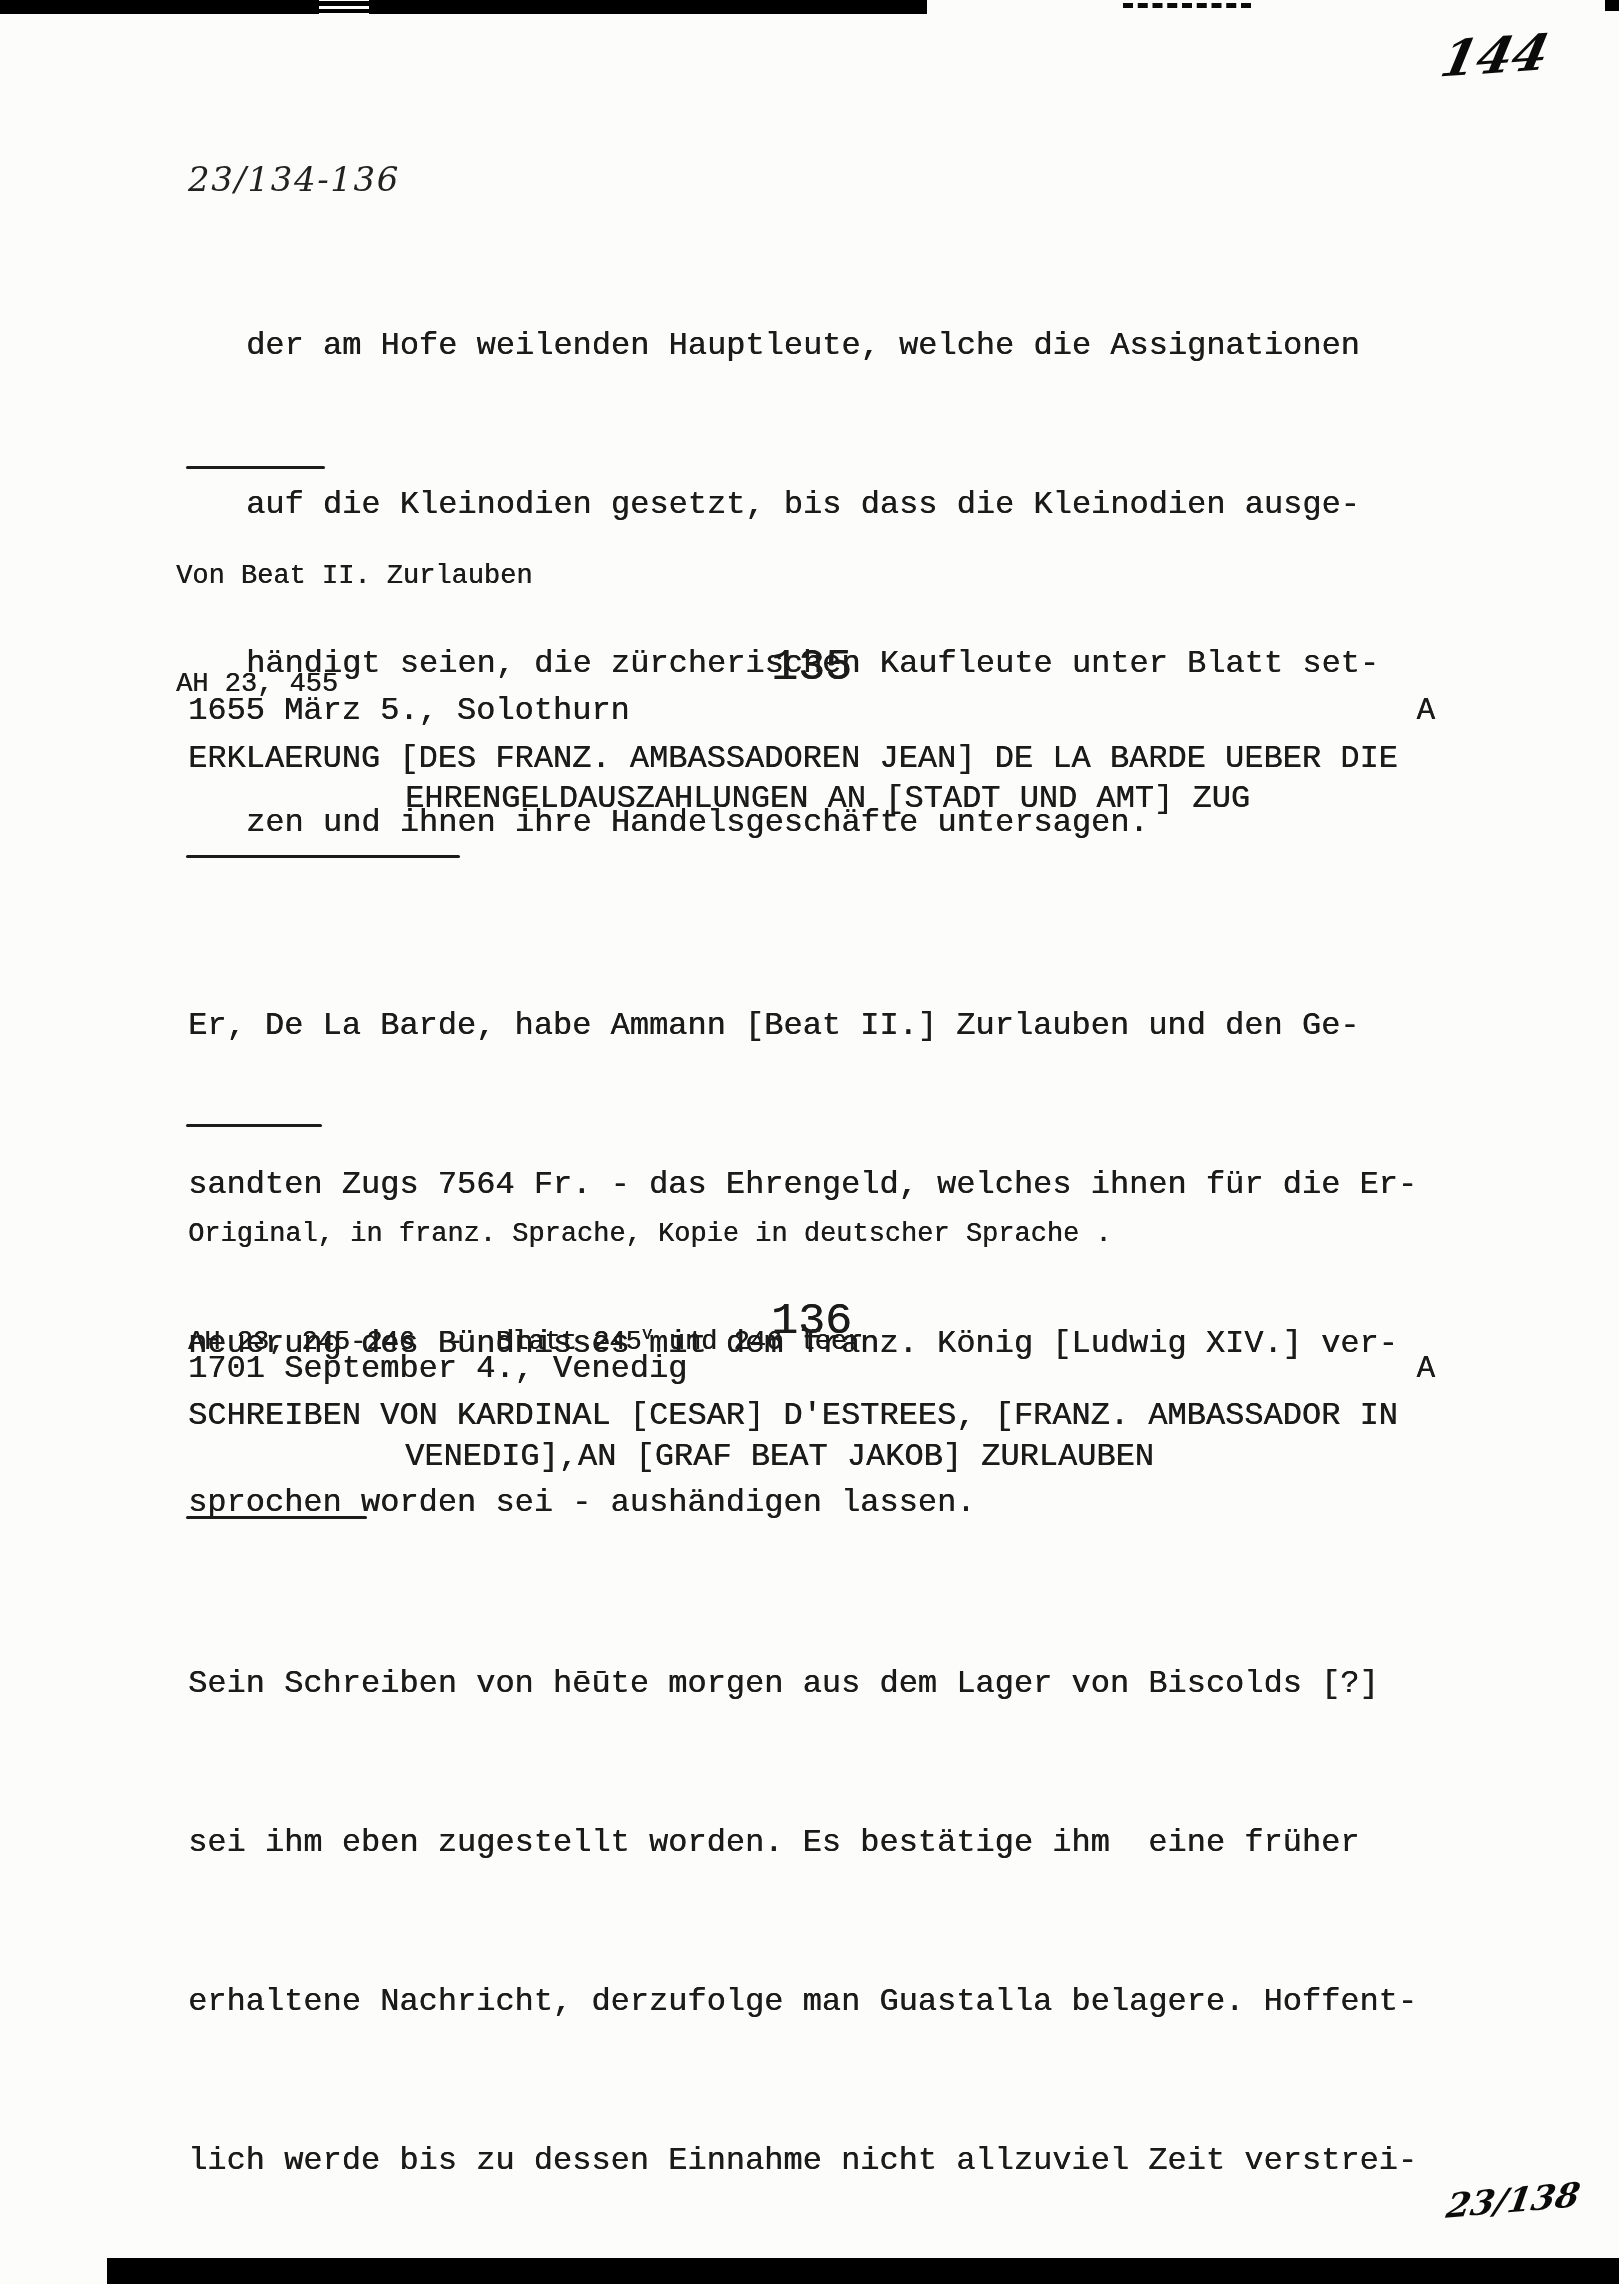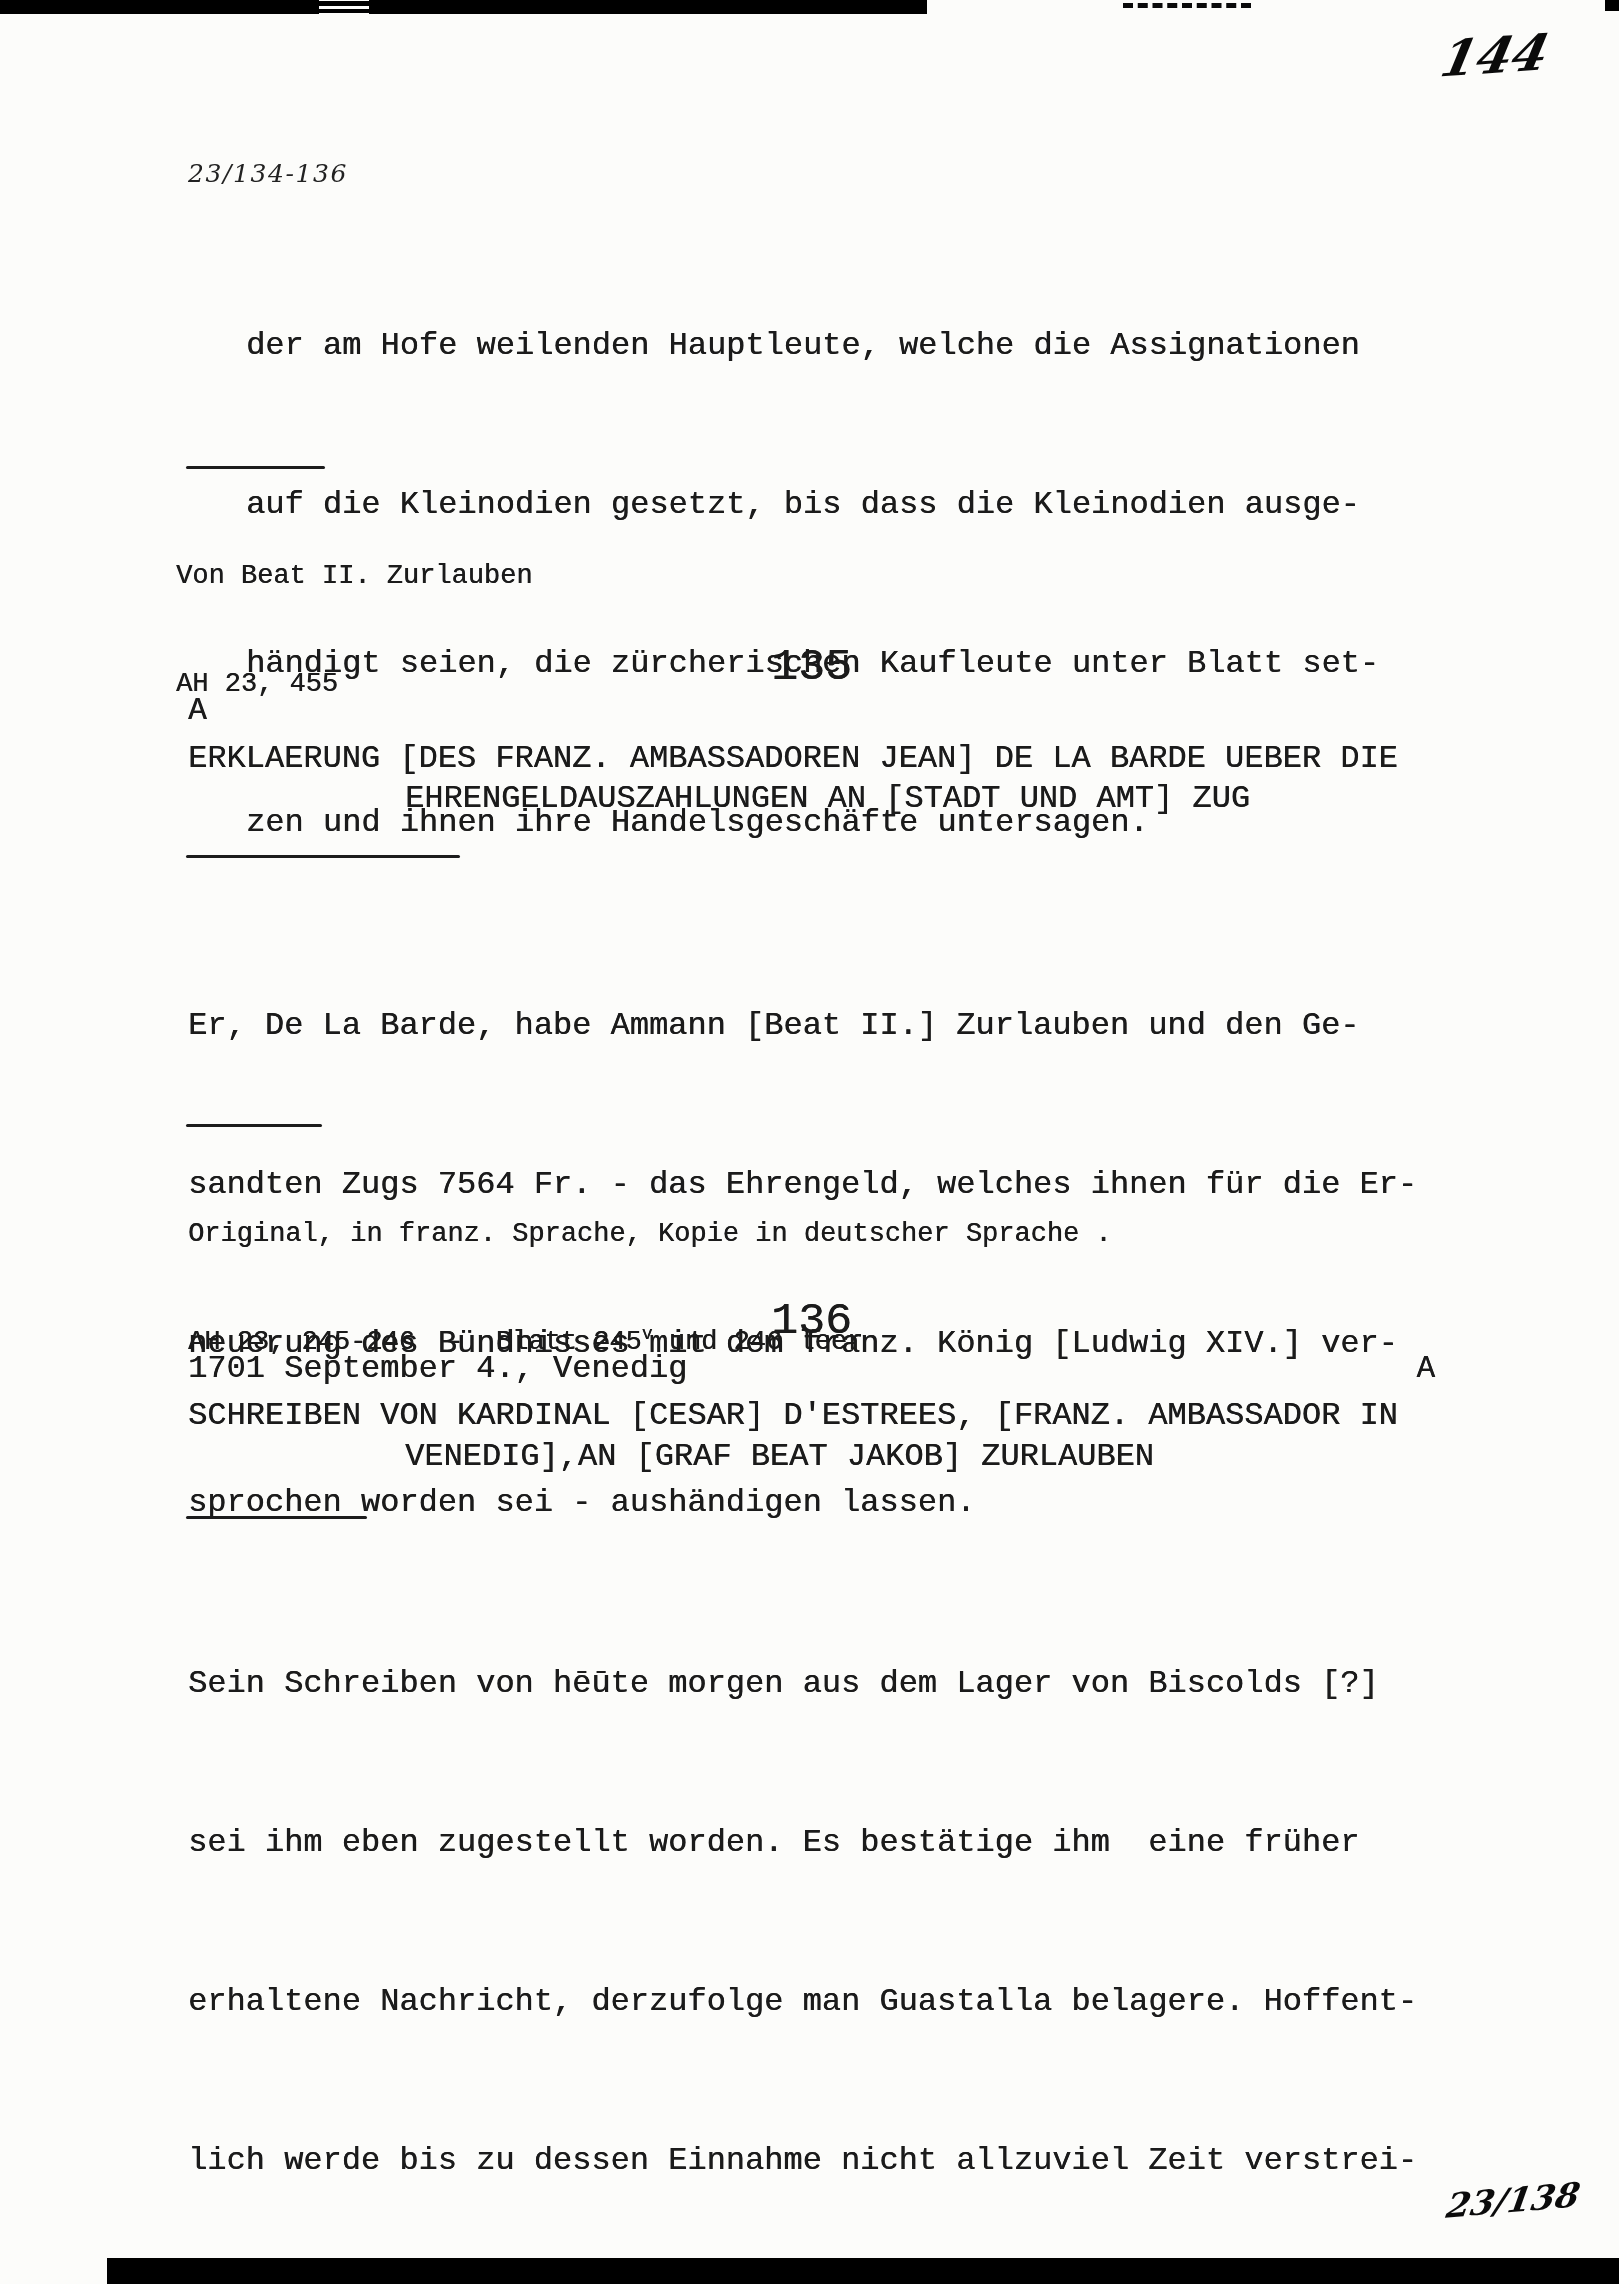--- a/index.html
+++ b/index.html
@@ -14,21 +14,21 @@
   .mark { position:absolute; background:#000; }
   .mono { font-family:"Liberation Mono","DejaVu Sans Mono",monospace; white-space:pre; }
   .ink  { text-shadow:0.4px 0 currentColor; }
   .body-text { font-size:32px; line-height:53px; }
   .title-text { font-size:32px; line-height:40px; }
   .src-text  { font-size:27px; line-height:36px; }
   .abs { position:absolute; }
   .rule { position:absolute; background:#1c1c1c; height:3.2px; border-radius:1.6px; }
   .ref-italic {
     position:absolute; font-family:"DejaVu Serif","Liberation Serif",serif;
-    font-style:italic; font-size:25px; letter-spacing:1.6px; color:#222;
+    font-style:italic; font-size:34px; letter-spacing:1.6px; color:#222;
   }
   .handwrite {
     position:absolute; font-family:"DejaVu Serif","Liberation Serif",serif;
     font-style:italic; font-weight:bold; color:#0b0b0b;
   }
   .hw-top { font-size:50px; transform:skewX(-16deg) rotate(-4deg); }
   .hw-bottom { font-size:34px; transform:skewX(-14deg) rotate(-5deg); }
   .dateline { position:absolute; display:flex; justify-content:space-between; align-items:flex-start; }
   .marginal { font-size:31px; }
   .section-number { position:absolute; text-align:center; font-size:45px; }
@@ -63,20 +63,21 @@
   <div class="rule" style="left:186px;top:466px;width:139px;"></div>
 
   <div class="abs mono src-text ink" style="left:176px;top:486px;">
     <div>Von Beat II. Zurlauben</div>
     <div>AH 23, 455</div>
   </div>
 
   <div class="section-number mono ink" style="left:188px;top:642px;width:1247px;">135</div>
 
   <div class="dateline" style="left:188px;top:693px;width:1247px;">
+    <span class="mono body-text ink" style="line-height:36px;">1655 März 5., Solothurn</span>
     <span class="mono marginal ink">A</span>
   </div>
 
   <div class="abs mono title-text ink" style="left:188px;top:739px;">ERKLAERUNG [DES FRANZ. AMBASSADOREN JEAN] DE LA BARDE UEBER DIE</div>
   <div class="abs mono title-text ink" style="left:405px;top:779px;">EHRENGELDAUSZAHLUNGEN AN [STADT UND AMT] ZUG</div>
 
   <div class="rule" style="left:186px;top:855px;width:274px;"></div>
 
   <div class="abs mono body-text ink" style="left:188px;top:893px;">
     <div>Er, De La Barde, habe Ammann [Beat II.] Zurlauben und den Ge-</div>

